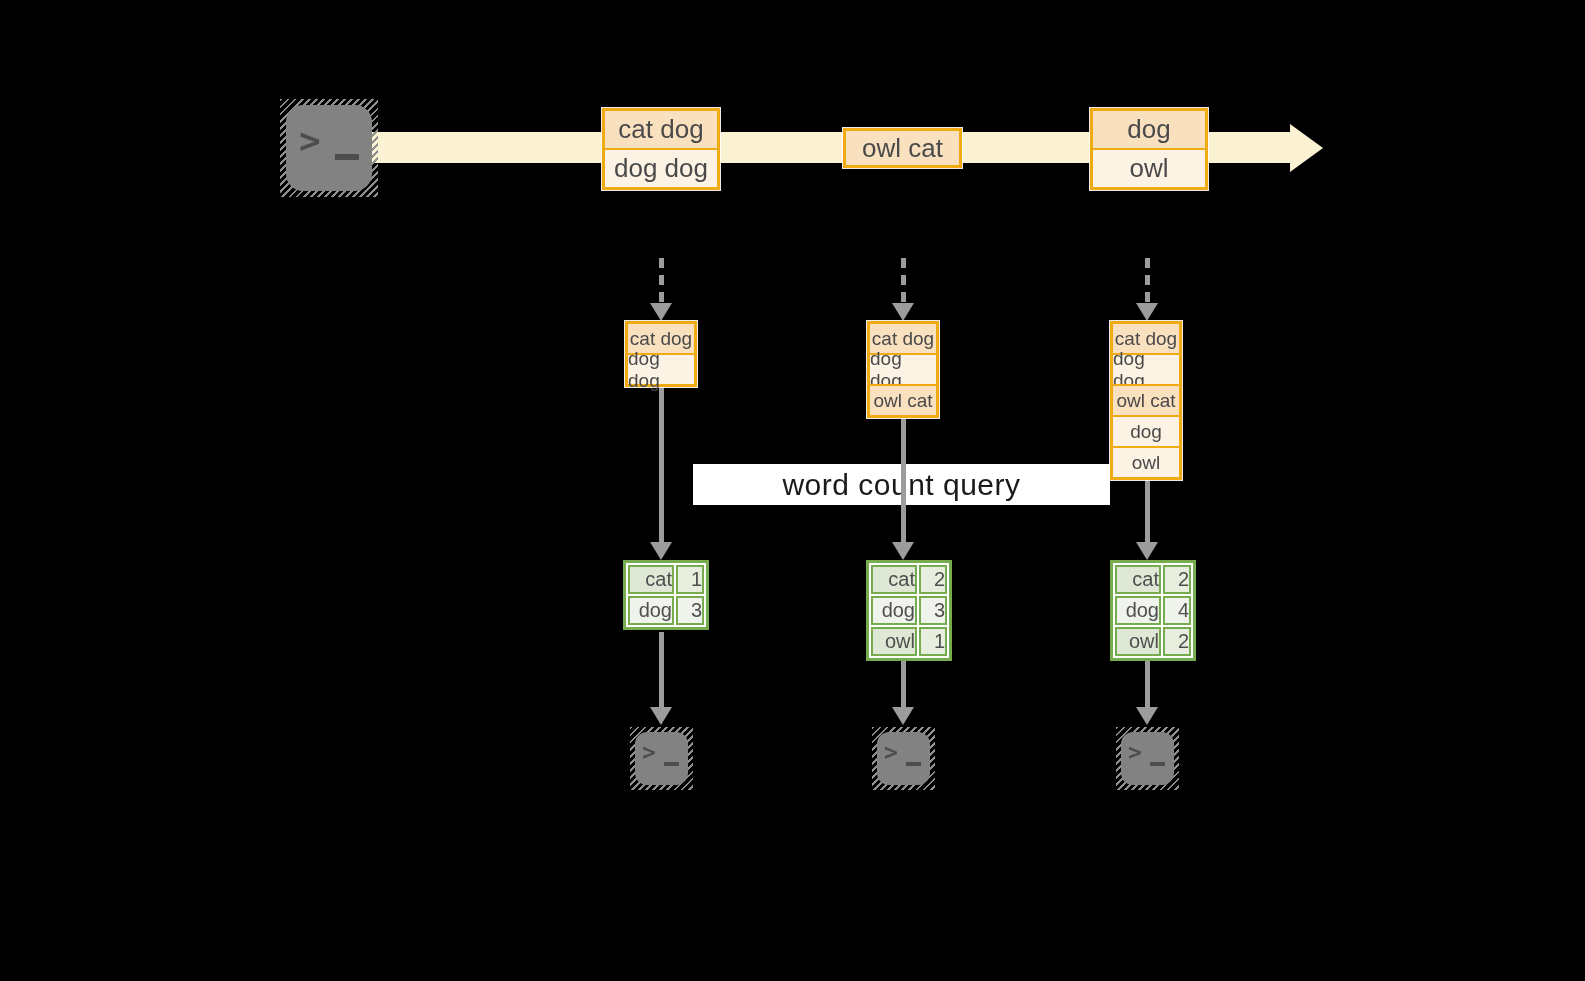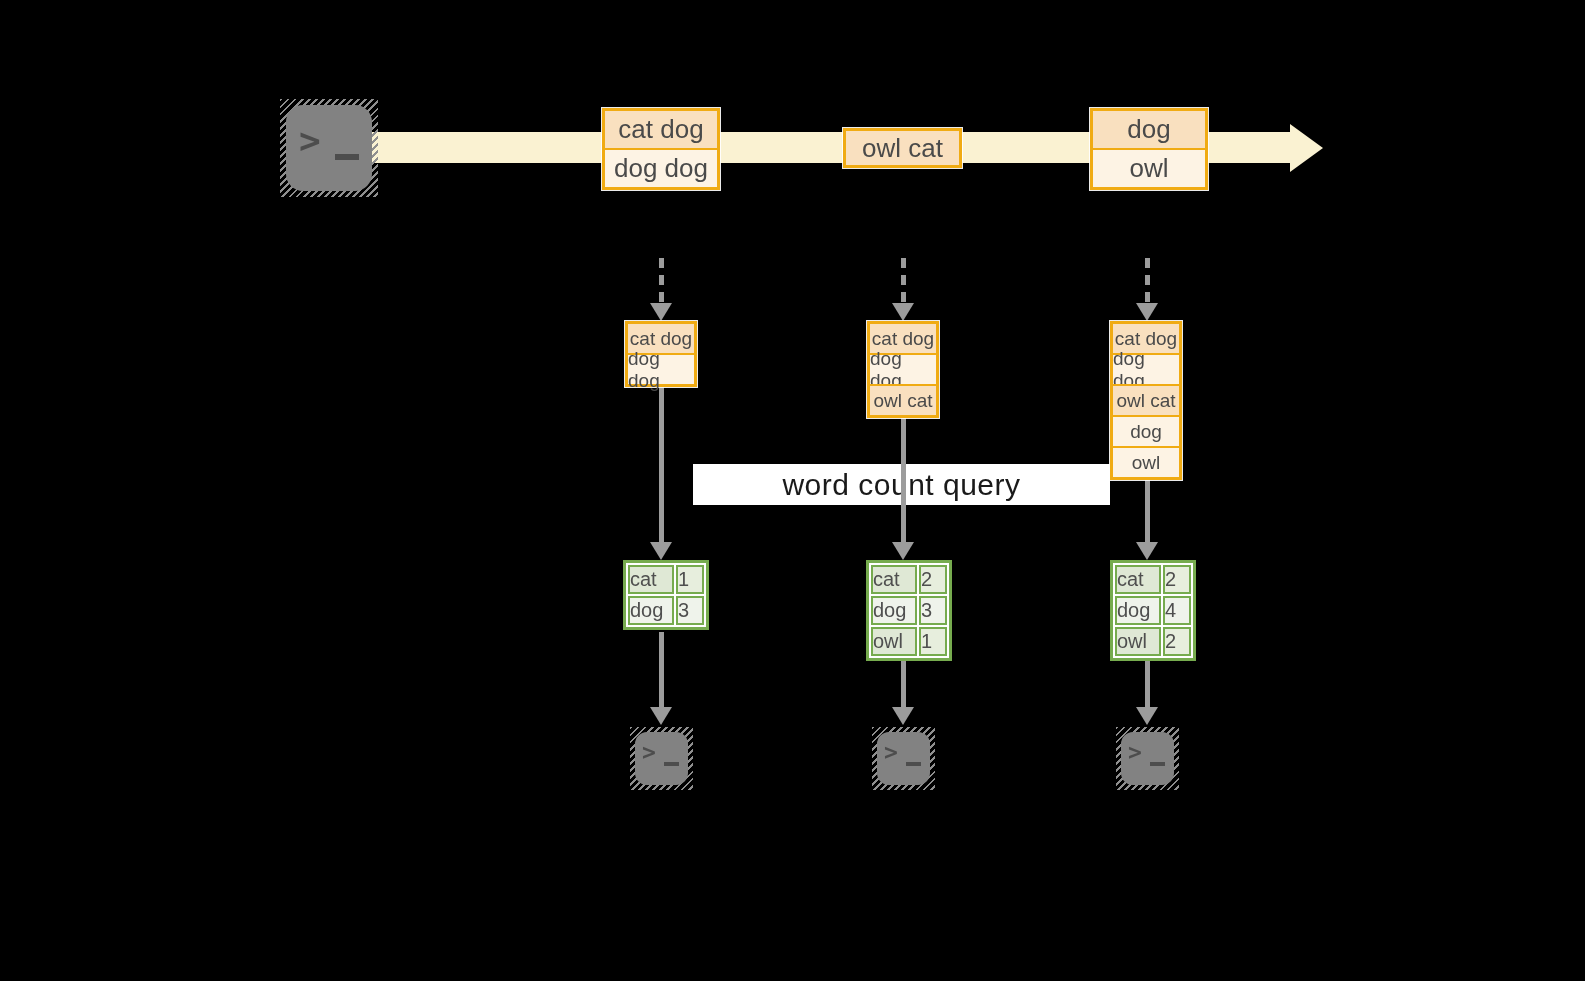--- a/index.html
+++ b/index.html
@@ -54,21 +54,21 @@
     background:#ffffff; z-index:1; display:flex; align-items:center;
     justify-content:center; font-size:30px; color:#1a1a1a; letter-spacing:0.5px;
   }
 
   
   .wordtable {
     position:absolute; z-index:3; background:#ffffff;
     border:3px solid #76ab4e; border-collapse:separate; border-spacing:2px;
   }
   .wordtable td {
-    border:2px solid #76ab4e; text-align:left; vertical-align:middle;
+    border:2px solid #76ab4e; text-align:right; vertical-align:middle;
     font-size:20px; color:#4f4f4f; height:25px; padding:0;
   }
   .wordtable td.w { width:42px; }
   .wordtable td.c { width:24px; }
   .wordtable tr.odd td.w { background:#dfe8d5; }
   .wordtable tr.odd td.c { background:#e7eedd; }
   .wordtable tr.even td  { background:#eff3eb; }
 
   
   .term {

